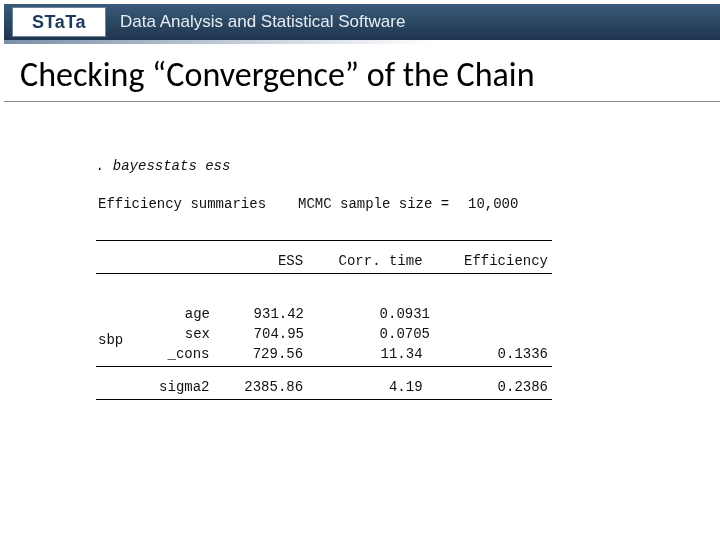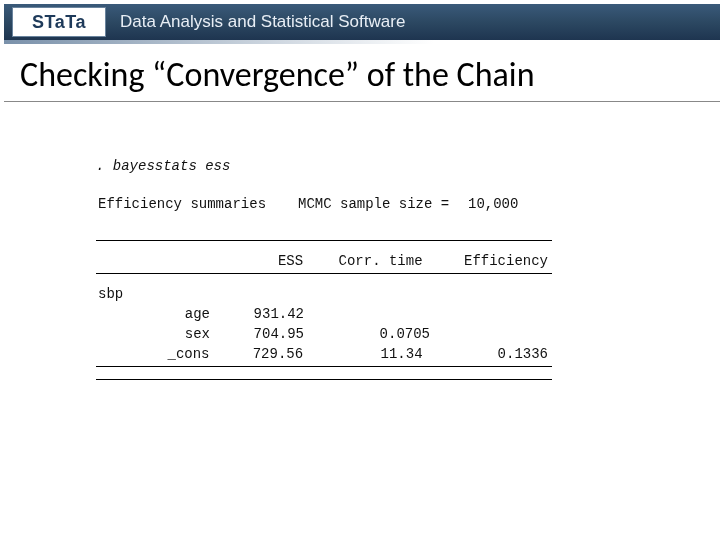--- a/index.html
+++ b/index.html
@@ -74,21 +74,21 @@
   .hr { border: none; border-top: 1px solid #000; margin: 0; }
   .head-row, .data-row {
     display: flex;
     height: 20px;
     align-items: flex-start;
   }
   .col-name { width: 118px; text-align: right; padding-right: 6px; }
   .col-ess  { width: 90px;  text-align: right; }
   .col-corr { width: 120px; text-align: right; }
   .col-eff  { width: 126px; text-align: right; }
-  .grp-label { width: 118px; text-align: left; padding-left: 0; }
+  .grp-label { width: 118px; text-align: left; padding-left: 0; margin-top: 46px; }
   .spacer4 { height: 4px; }
 </style>
 </head>
 <body>
 
 <div class="header-bar">
   <div class="logo-box">
     <span class="logo-text">STaTa</span>
   </div>
   <div class="tagline">Data Analysis and Statistical Software</div>
@@ -124,32 +124,39 @@
     <div class="head-row">
       <div class="grp-label">sbp</div>
       <div class="col-ess"></div>
         <div class="col-corr"></div>
         <div class="col-eff"></div>
     </div>
 
     <div class="data-row">
       <div class="col-name">age</div>
       <div class="col-ess">931.42</div>
+      <div class="col-eff">0.0931</div>
     </div>
     <div class="data-row">
       <div class="col-name">sex</div>
       <div class="col-ess">704.95</div>
       <div class="col-eff">0.0705</div>
     </div>
     <div class="data-row">
       <div class="col-name">_cons</div>
       <div class="col-ess">729.56</div>
       <div class="col-corr">11.34</div>
       <div class="col-eff">0.1336</div>
     </div>
     <div class="spacer4"></div>
     <hr class="hr">
     <div class="spacer4"></div>
+    <div class="data-row">
+      <div class="col-name">sigma2</div>
+      <div class="col-ess">2385.86</div>
+      <div class="col-corr">4.19</div>
+      <div class="col-eff">0.2386</div>
+    </div>
     <div class="spacer4"></div>
     <hr class="hr">
   </div>
 
 </div>
 
 </body></html>

